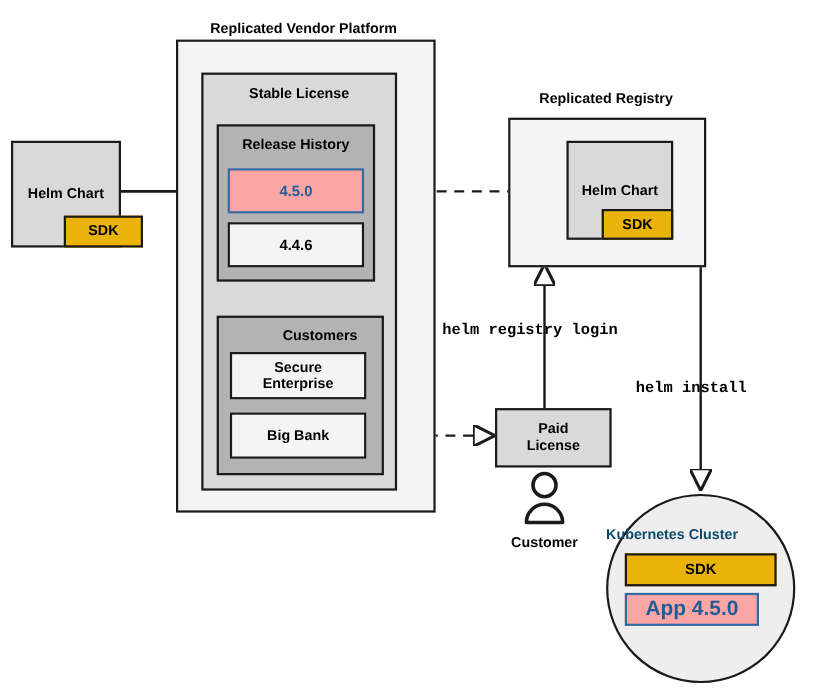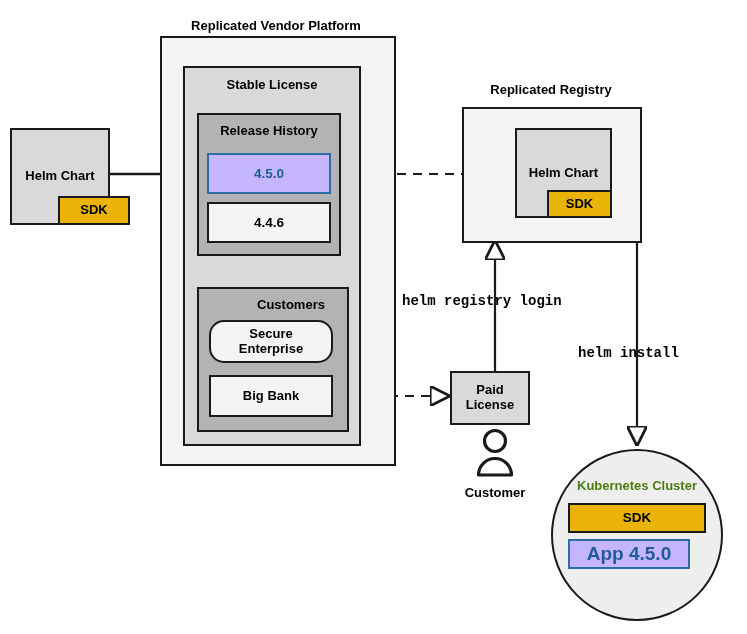--- a/index.html
+++ b/index.html
@@ -66,21 +66,21 @@
   }
   .box-pure-white {
     background: #eab308;
     border: 2px solid #1a1a1a;
   }
   .box-gray {
     background: #d9d9d9;
     border: 2px solid #1a1a1a;
   }
   .box-blue {
-    background: #c4b5fd;
+    background: #fca5a5;
     border: 2px solid #2e6da4;
     color: #1f5c99;
   }
   .label-top {
     position: absolute;
     left: 0;
     right: 0;
     text-align: center;
     font-weight: bold;
     font-size: 13px;
@@ -145,55 +145,55 @@
 <div class="node box-blue" style="left:207px; top:153px; width:124px; height:41px; font-size:13.5px;">
   <span>4.5.0</span>
 </div>
 <div class="node box-white" style="left:207px; top:202px; width:124px; height:41px; font-size:13.5px;">
   <span>4.4.6</span>
 </div>
 
 <div class="box-inner" style="position:absolute; left:197px; top:287px; width:148px; height:141px;">
   <div class="label-top" style="top:8px;margin-left:36px;">Customers</div>
 </div>
-<div class="node box-white" style="left:209px; top:320px; width:124px; height:43px; font-size:13px; flex-direction:column;border-radius:15px;">
+<div class="node box-white" style="left:209px; top:320px; width:124px; height:43px; font-size:13px; flex-direction:column;">
   <span>Secure</span>
   <span>Enterprise</span>
 </div>
 <div class="node box-white" style="left:209px; top:375px; width:124px; height:42px; font-size:13px;">
   <span>Big Bank</span>
 </div>
 
 <div class="box-outer" style="position:absolute; left:462px; top:107px; width:176px; height:132px;"></div>
 <div class="node box-gray" style="left:515px; top:128px; width:97px; height:90px; font-size:13px;">
   <span>Helm Chart</span>
 </div>
 <div class="node box-pure-white" style="left:547px; top:190px; width:65px; height:28px; font-size:13px;">
   <span>SDK</span>
 </div>
 
 <div class="cmd-label" style="left:402px; top:293px;">helm registry login</div>
 
 <div class="cmd-label" style="left:578px; top:345px;">helm install</div>
 
-<div class="node box-gray" style="left:450px; top:371px; width:80px; height:54px; font-size:13px; flex-direction:column;">
+<div class="node box-gray" style="left:450px; top:371px; width:106px; height:54px; font-size:13px; flex-direction:column;">
   <span>Paid</span>
   <span>License</span>
 </div>
 
 <div class="person-icon" style="left:472px; top:428px; width:46px; height:50px;">
   <svg width="46" height="50" viewBox="0 0 46 50">
     <circle cx="23" cy="13" r="10.5" fill="none" stroke="#1a1a1a" stroke-width="3.2"></circle>
     <path d="M 6.5 47 A 16.5 16.5 0 0 1 39.5 47 Z" fill="none" stroke="#1a1a1a" stroke-width="3.2" stroke-linejoin="round"></path>
   </svg>
 </div>
 <div style="position:absolute; left:425px; top:485px; width:140px; text-align:center; font-size:13px; font-weight:bold; color:#000; line-height:1.18;">
   <div>Customer</div>
 </div>
 
 <div class="circle" style="left:551px; top:449px; width:172px; height:172px;"></div>
-<div style="position:absolute; left:551px; top:478px; width:172px; text-align:center; font-size:13px; font-weight:bold; color:#4d7c0f;">Kubernetes Cluster</div>
+<div style="position:absolute; left:551px; top:478px; width:172px; font-size:13px; font-weight:bold; color:#0c4a6e;">Kubernetes Cluster</div>
 <div class="node box-pure-white" style="left:568px; top:503px; width:138px; height:30px; font-size:13.5px;">
   <span>SDK</span>
 </div>
 <div class="node box-blue" style="left:568px; top:539px; width:122px; height:30px; font-size:19px;">
   <span>App 4.5.0</span>
 </div>
 
 </body></html>

